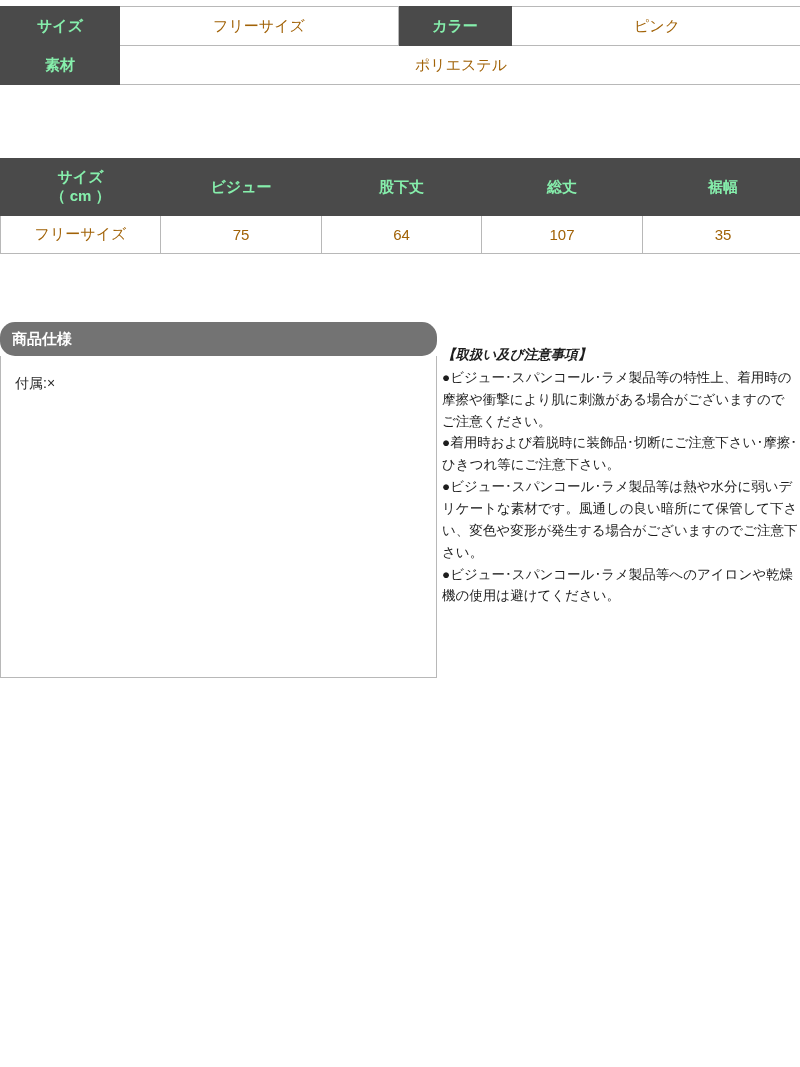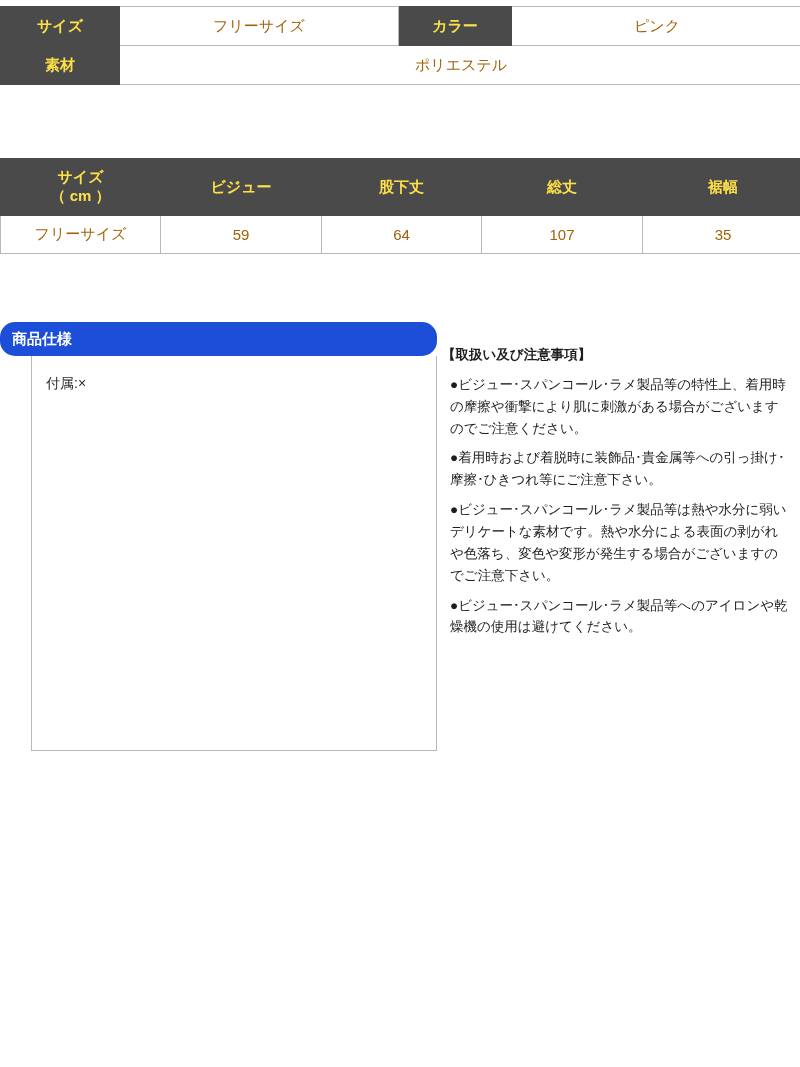--- a/index.html
+++ b/index.html
@@ -30,21 +30,21 @@
     border: 1px solid #b8b8b8;
     font-weight: normal;
     text-align: center;
     vertical-align: middle;
     font-size: 15px;
     color: #a16207;
     padding: 0;
   }
   .hdr {
     background: #4a4a4a;
-    color: #fde047;
+    color: #86efac;
     font-weight: bold;
     border: 1px solid #4a4a4a;
   }
 
   
   .spec-table {
     position: absolute;
     left: 0;
     top: 6px;
     width: 798px;
@@ -75,60 +75,60 @@
     top: 322px;
     width: 798px;
     display: flex;
     align-items: flex-start;
   }
   .left-col {
     width: 437px;
     box-sizing: border-box;
   }
   .left-title {
-    background: #1d4ed8;
+    background: #737373;
     color: #ffffff;
     font-weight: bold;
     font-size: 15px;
     height: 34px;
     line-height: 34px;
     padding-left: 12px;
     box-sizing: border-box;
     border-radius: 15px;
   }
   .left-body {
     border: 1px solid #b8b8b8;
     border-top: none;
-    height: 395px;
+    height: 322px;
     box-sizing: border-box;
     padding: 14px 14px 0 14px;
     font-size: 14px;
     line-height: 1.9;
     color: #2b2b2b;
-    margin-left: 31px;
   }
   .left-body p {
     margin: 0 0 16px 0;
   }
 
   .right-col {
     width: 361px;
     box-sizing: border-box;
     padding-left: 5px;
     padding-top: 22px;
     font-size: 13.5px;
     line-height: 1.62;
     color: #1d1d1d;
   }
   .right-col .note-title {
     margin: 0 0 1px 0;
     font-weight: bold;
+    font-style: italic;
   }
   .right-col .note-item {
-    margin: 8px;
+    margin: 0;
     text-indent: 0;
   }
 </style>
 </head>
 <body>
 
 <div class="page">
 
   <table class="spec-table">
     <tbody>
@@ -152,40 +152,40 @@
         <div>サイズ</div>
         <div>（ cm ）</div>
       </td>
       <td class="hdr" style="width:160px">ビジュー</td>
       <td class="hdr" style="width:159px">股下丈</td>
       <td class="hdr" style="width:160px">総丈</td>
       <td class="hdr" style="width:160px">裾幅</td>
     </tr>
     <tr>
       <td class="val">フリーサイズ</td>
-      <td class="val">59</td>
+      <td class="val">75</td>
       <td class="val">64</td>
       <td class="val">107</td>
       <td class="val">35</td>
     </tr>
   </tbody>
     </table>
 
   <div class="bottom">
 
     <div class="left-col">
       <div class="left-title">商品仕様</div>
       <div class="left-body">
         <p>付属:×</p>
       </div>
     </div>
 
     <div class="right-col">
       <p class="note-title">【取扱い及び注意事項】</p>
       <p class="note-item">●ビジュー･スパンコール･ラメ製品等の特性上、着用時の摩擦や衝撃により肌に刺激がある場合がございますのでご注意ください。</p>
-      <p class="note-item">●着用時および着脱時に装飾品･貴金属等への引っ掛け･摩擦･ひきつれ等にご注意下さい。</p>
-      <p class="note-item">●ビジュー･スパンコール･ラメ製品等は熱や水分に弱いデリケートな素材です。熱や水分による表面の剥がれや色落ち、変色や変形が発生する場合がございますのでご注意下さい。</p>
+      <p class="note-item">●着用時および着脱時に装飾品･切断にご注意下さい･摩擦･ひきつれ等にご注意下さい。</p>
+      <p class="note-item">●ビジュー･スパンコール･ラメ製品等は熱や水分に弱いデリケートな素材です。風通しの良い暗所にて保管して下さい、変色や変形が発生する場合がございますのでご注意下さい。</p>
       <p class="note-item">●ビジュー･スパンコール･ラメ製品等へのアイロンや乾燥機の使用は避けてください。</p>
     </div>
 
   </div>
 
 </div>
 
 </body></html>

